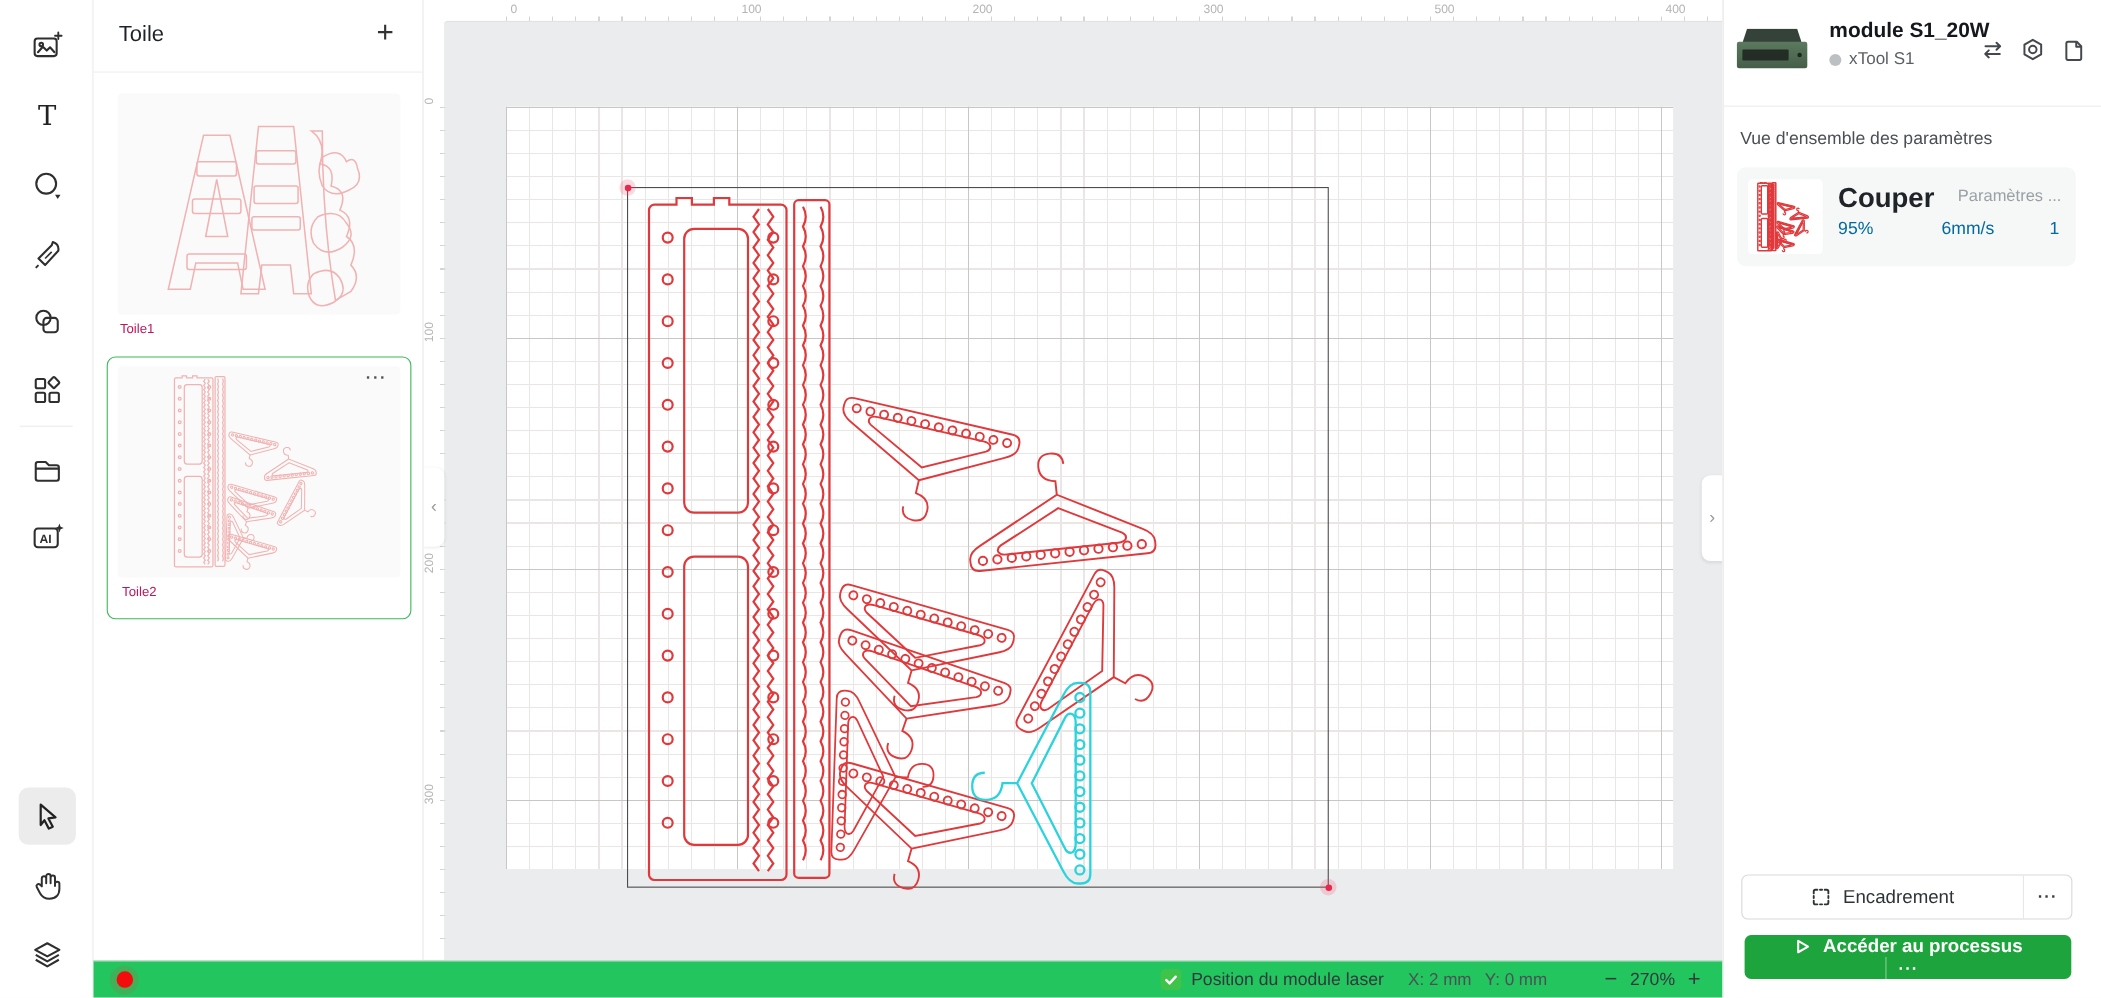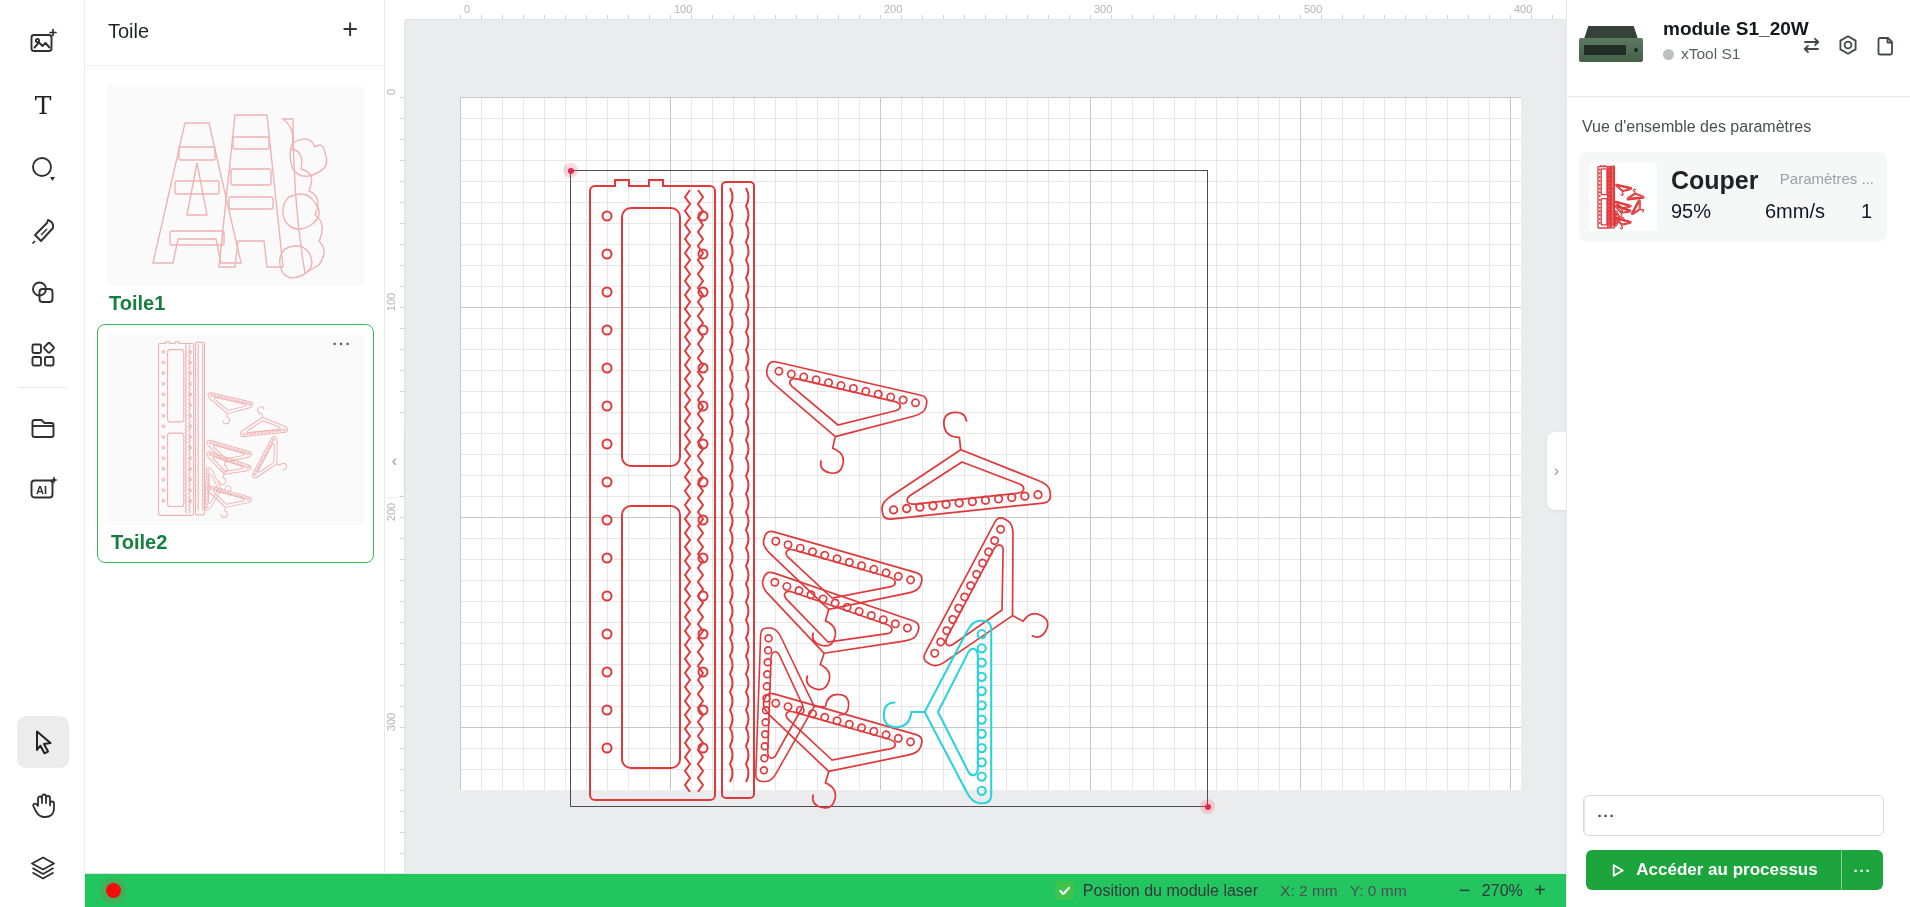--- a/index.html
+++ b/index.html
@@ -19,21 +19,21 @@
   
   .panel { position:absolute; left:85px; top:0; width:300px; height:873px;
     background:#fff; border-right:1px solid #e9e9e9; z-index:5; }
   .panel-header { position:absolute; left:0; top:0; width:100%; height:66px;
     border-bottom:1px solid #efefef; }
   .panel-title { position:absolute; left:23px; top:20px; font-size:20px; font-weight:500; color:#1f2329; }
   .panel-add { position:absolute; right:26px; top:14px; font-size:27px; font-weight:300;
     color:#333; cursor:pointer; line-height:30px; }
   .thumb-card { position:absolute; left:22px; width:257px; height:201px; background:#fbfafa;
     border-radius:4px; overflow:hidden; cursor:pointer; }
-  .thumb-label { position:absolute; left:24px; font-size:20px; color:#15803d;font-weight:bold; }
+  .thumb-label { position:absolute; left:24px; font-size:12px; color:#be185d; }
   .sel-card { position:absolute; left:12px; top:324px; width:277px; height:239px;
     border:1.5px solid #3cb85a; border-radius:8px; cursor:pointer; background:#fff; }
   .sel-card .thumb-inner { position:absolute; left:9px; top:8px; width:257px; height:192px;
     background:#fbfafa; border-radius:4px; overflow:hidden; }
   .card-more { position:absolute; right:12px; top:2px; font-size:19px; letter-spacing:1px;
     color:#555; font-weight:700; cursor:pointer; }
   .sel-card .thumb-label { position:absolute; left:13px; top:206px; }
 
   
   .canvas { position:absolute; left:385px; top:0; width:1181px; height:873px;
@@ -106,31 +106,31 @@
   .dev-icons .icbtn { width:22px; height:22px; display:flex; align-items:center;
     justify-content:center; cursor:pointer; }
   .rp-divider { position:absolute; left:0; top:96px; width:100%; height:1px; background:#ededed; }
   .rp-section { position:absolute; left:15px; top:118px; font-size:16px; color:#4a4f54; }
   .param-card { position:absolute; left:12px; top:152px; width:308px; height:90px;
     background:#f6f7f7; border-radius:8px; cursor:pointer; }
   .param-chip { position:absolute; left:10px; top:11px; width:68px; height:68px;
     background:#fff; border-radius:4px; overflow:hidden; }
   .param-mode { position:absolute; left:92px; top:14px; font-size:25px; font-weight:600; color:#202428; }
   .param-link { position:absolute; right:13px; top:18px; font-size:15px; color:#9aa0a5; }
-  .pv { position:absolute; top:48px; font-size:20px; color:#0f172a; }
+  .pv { position:absolute; top:48px; font-size:16px; color:#0369a1; }
 
   .btn-frame { position:absolute; left:16px; top:795px; width:301px; height:41px;
     background:#fff; border:1px solid #d9d9d9; border-radius:6px; display:flex;
     align-items:center; cursor:pointer; }
   .btn-frame .main { flex:1; display:flex; align-items:center; justify-content:center; gap:10px;
     font-size:17px; color:#2e3338; height:100%; }
   .btn-frame .more { width:44px; height:100%; border-left:1px solid #e7e7e7; display:flex;
     align-items:center; justify-content:center; font-weight:700; letter-spacing:1px; color:#3a3a3a; }
   .btn-go { position:absolute; left:19px; top:850px; width:297px; height:40px;
-    border-radius:6px; display:flex; align-items:center; cursor:pointer; color:#fff; }
+    border-radius:6px; display:flex; align-items:center; cursor:pointer; color:#fff;flex-direction:column; }
   .btn-go .main { flex:1; display:flex; align-items:center; justify-content:center; gap:10px;
     font-size:17px; font-weight:600; height:100%; }
   .btn-go .more { width:42px; height:100%; border-left:1px solid rgba(255,255,255,.45);
     display:flex; align-items:center; justify-content:center; font-weight:700; letter-spacing:1px; }
 
   .dots { font-weight:700; letter-spacing:1.5px; font-size:15px; }
 </style>
 </head>
 <body>
 
@@ -450,20 +450,26 @@
           </svg>
       </div>
       <div class="param-mode">Couper</div>
       <div class="param-link">Paramètres ...</div>
       <div class="pv" style="left:92px">95%</div>
       <div class="pv" style="left:186px">6mm/s</div>
       <div class="pv" style="right:15px">1</div>
     </div>
 
     <div class="btn-frame">
+      <div class="main">
+        <svg width="19" height="19" viewBox="0 0 20 20" fill="none" stroke="#2e3338" stroke-width="1.8" stroke-linecap="round">
+            <path d="M3,6.5 V4.5 q0,-1.5 1.5,-1.5 h2 M13.5,3 h2 q1.5,0 1.5,1.5 v2 M17,13.5 v2 q0,1.5 -1.5,1.5 h-2 M6.5,17 h-2 q-1.5,0 -1.5,-1.5 v-2 M9,3 h2 M9,17 h2 M3,9 v2 M17,9 v2"></path>
+          </svg>
+        <span>Encadrement</span>
+      </div>
       <div class="more dots">···</div>
     </div>
 
     <div class="btn-go" style="background-color: rgb(30, 164, 60);">
       <div class="main">
         <svg width="17" height="17" viewBox="0 0 18 18" fill="none" stroke="#fff" stroke-width="2" stroke-linejoin="round">
             <path d="M5,3.5 L14.5,9 5,14.5 Z"></path>
           </svg>
         <span>Accéder au processus</span>
       </div>

